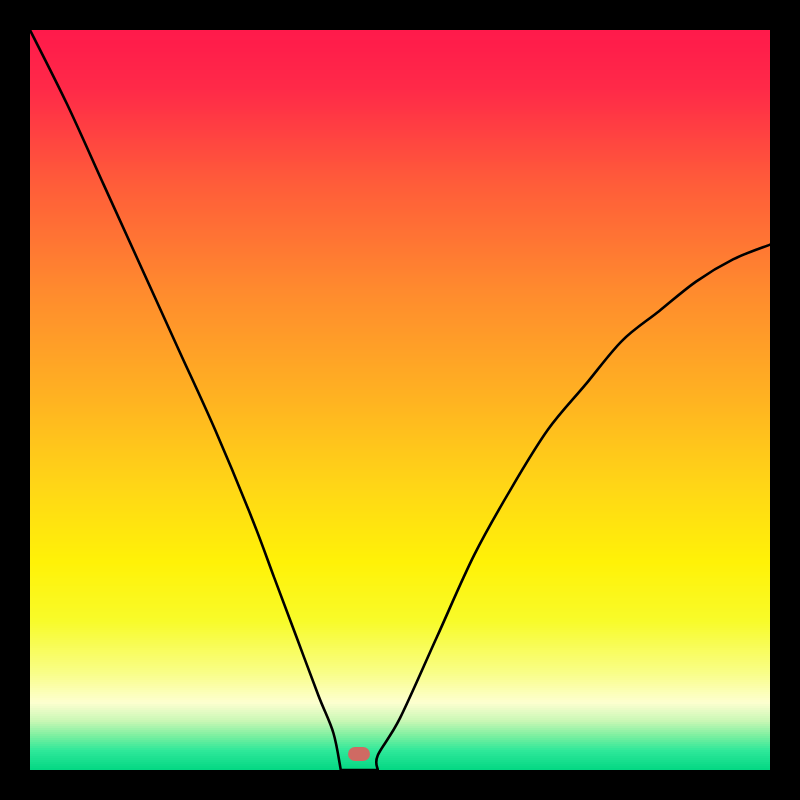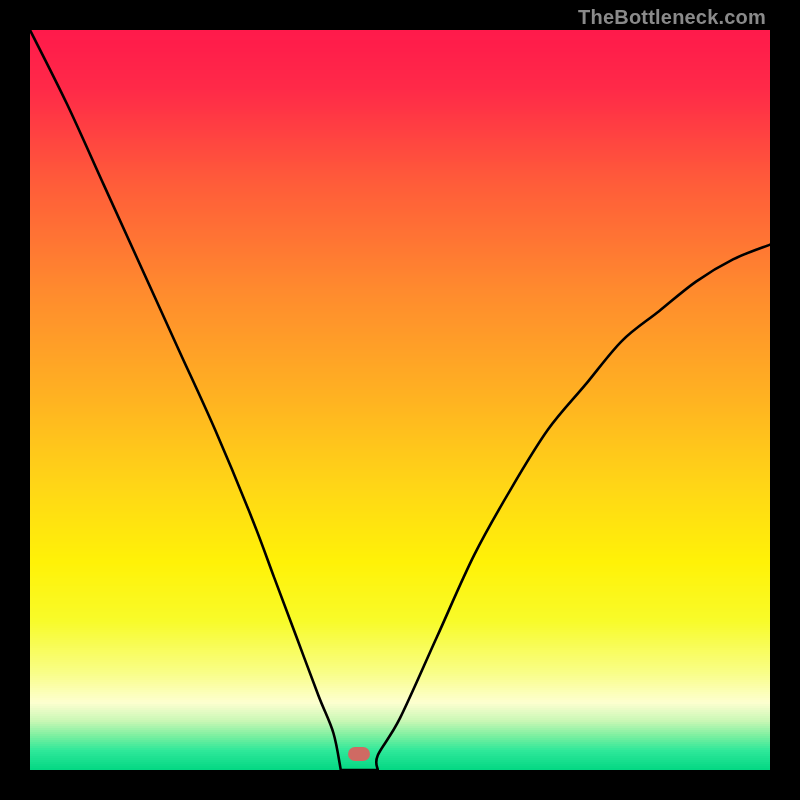--- a/index.html
+++ b/index.html
@@ -54,21 +54,20 @@
     width: 22px;
     height: 14px;
     border-radius: 7px;
     transform: translate(-50%, -50%);
   }
 </style>
 </head>
 <body>
 
 <div class="frame">
-  <div class="watermark">TheBottleneck.com</div>
 
   <div class="plot">
     <div class="gradient" id="gradient">
         <div class="band" style="top: 0px; height: 3px; background: rgb(255, 26, 75);"></div>
         <div class="band" style="top: 2px; height: 3px; background: rgb(255, 27, 75);"></div>
         <div class="band" style="top: 4px; height: 3px; background: rgb(255, 27, 75);"></div>
         <div class="band" style="top: 6px; height: 3px; background: rgb(255, 28, 75);"></div>
         <div class="band" style="top: 8px; height: 3px; background: rgb(255, 28, 75);"></div>
         <div class="band" style="top: 10px; height: 3px; background: rgb(255, 29, 74);"></div>
         <div class="band" style="top: 12px; height: 3px; background: rgb(255, 29, 74);"></div>

